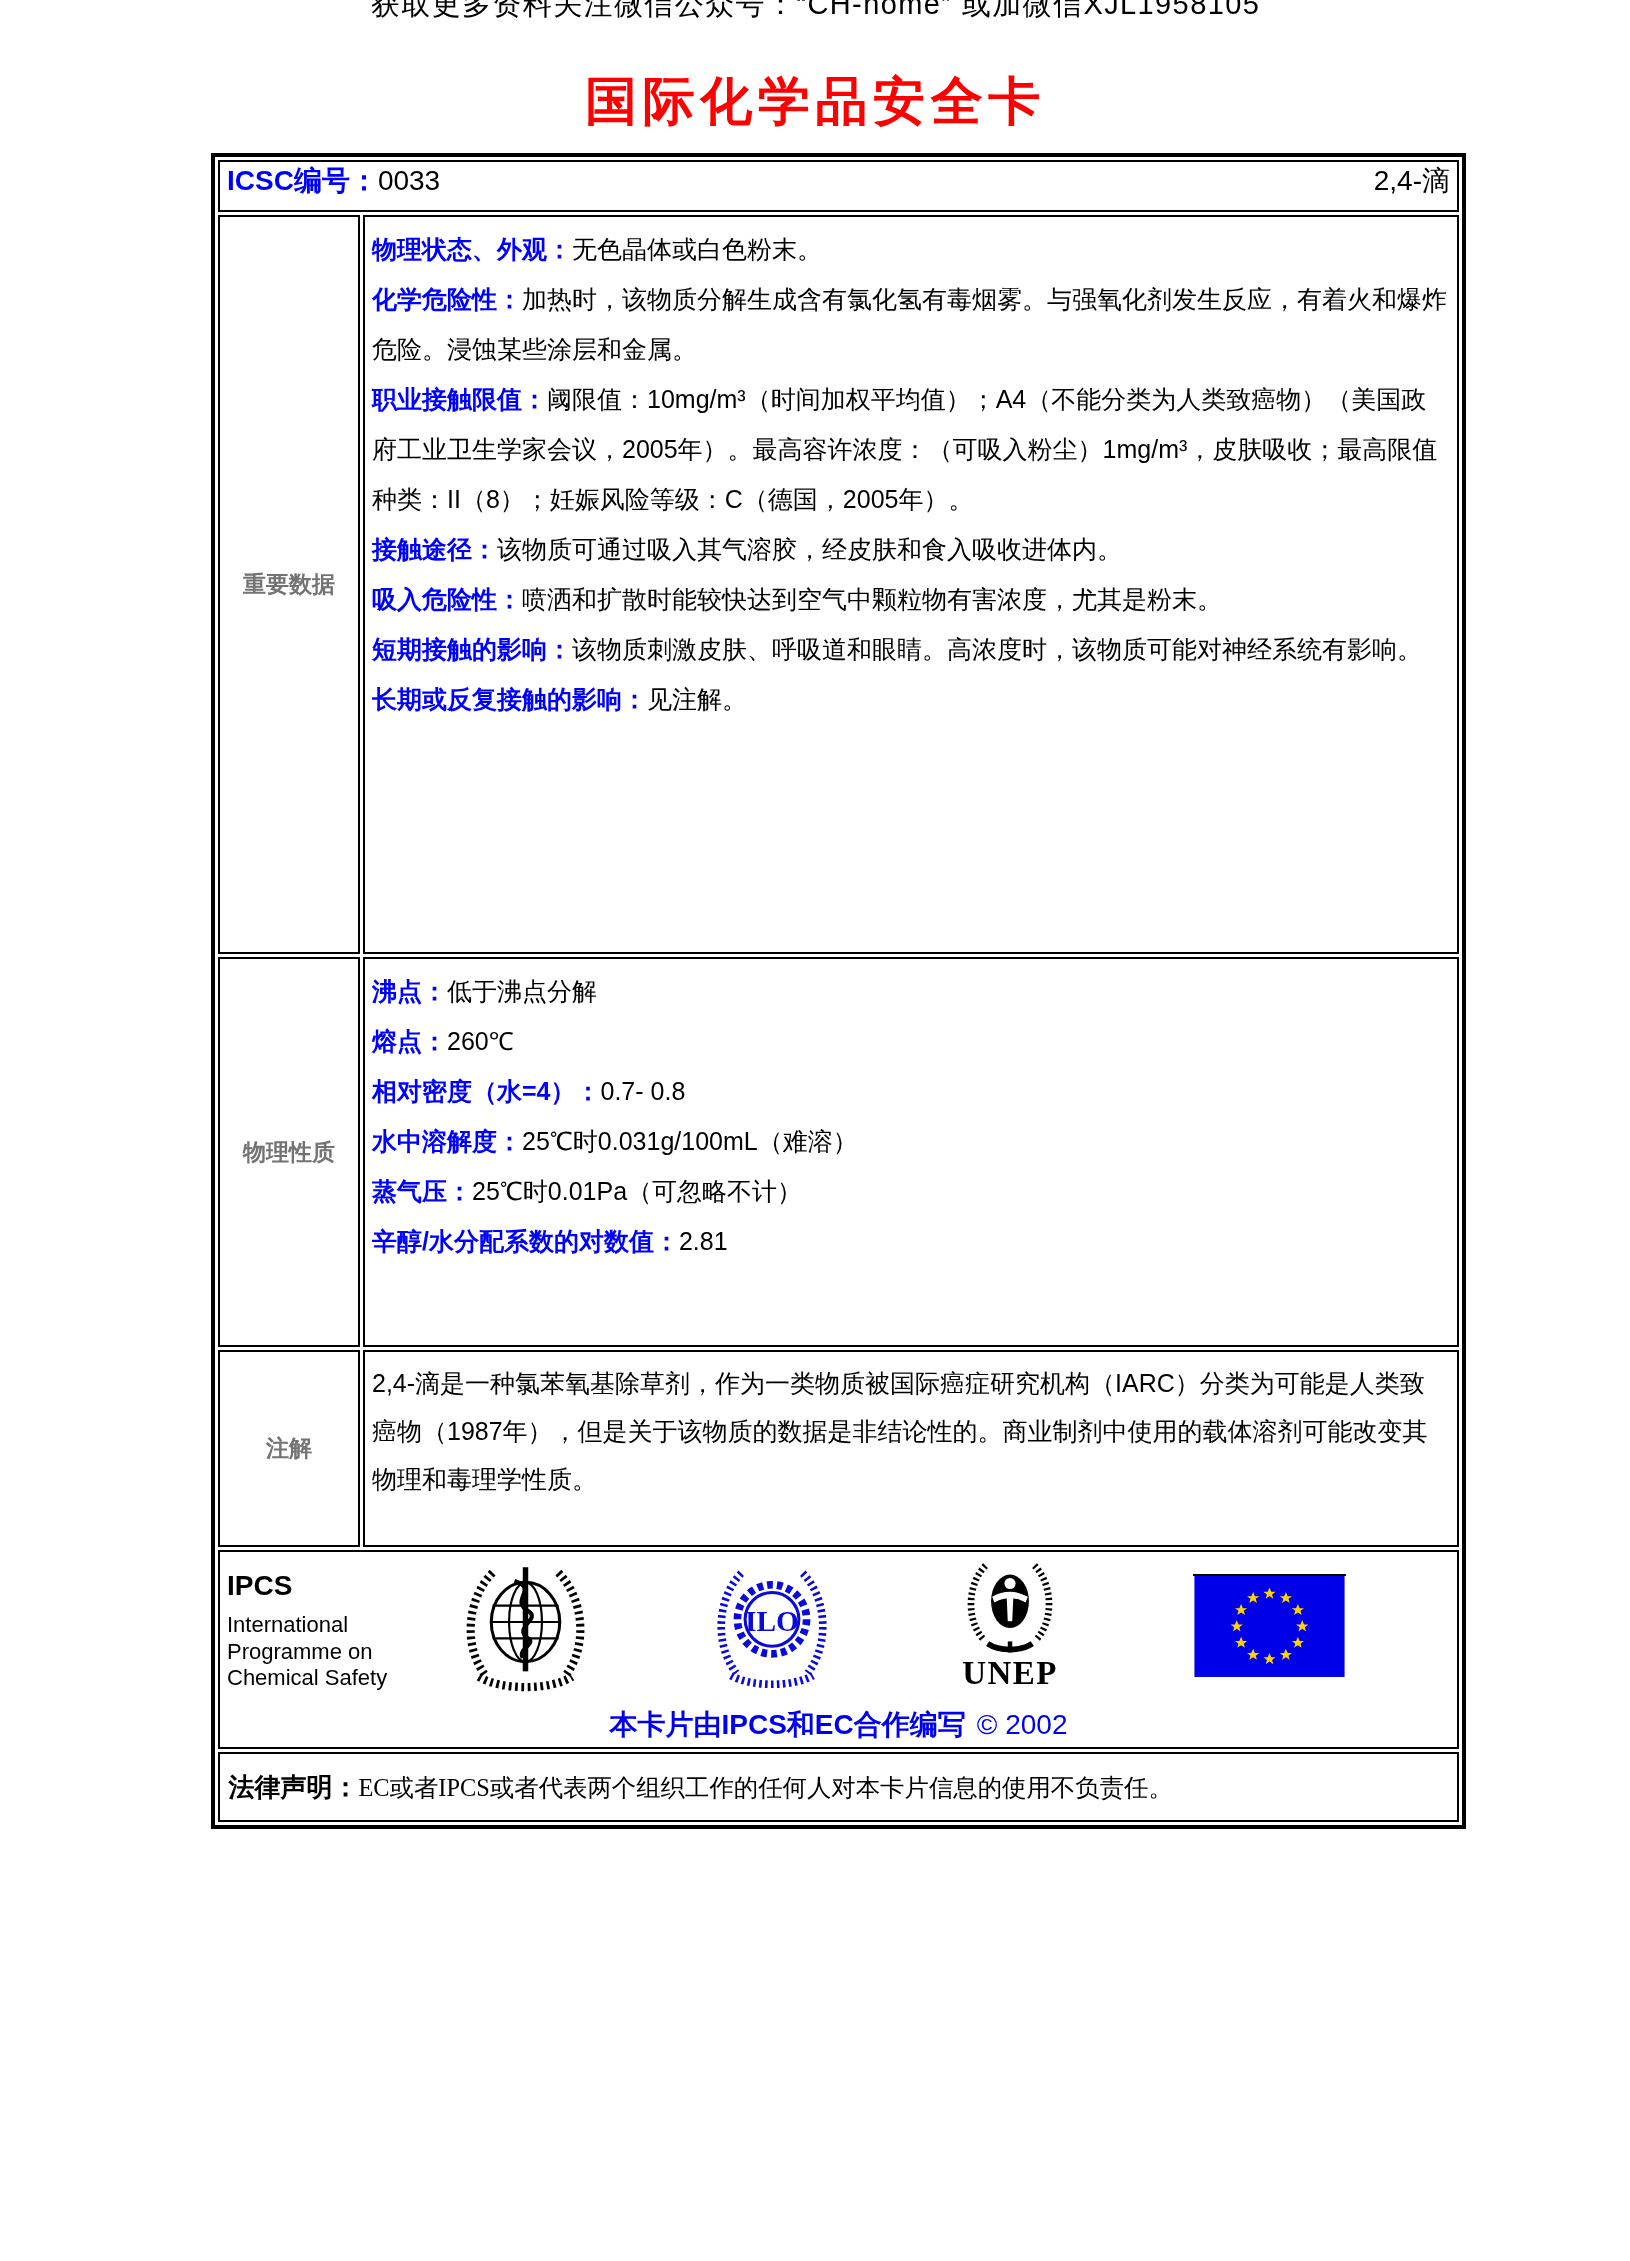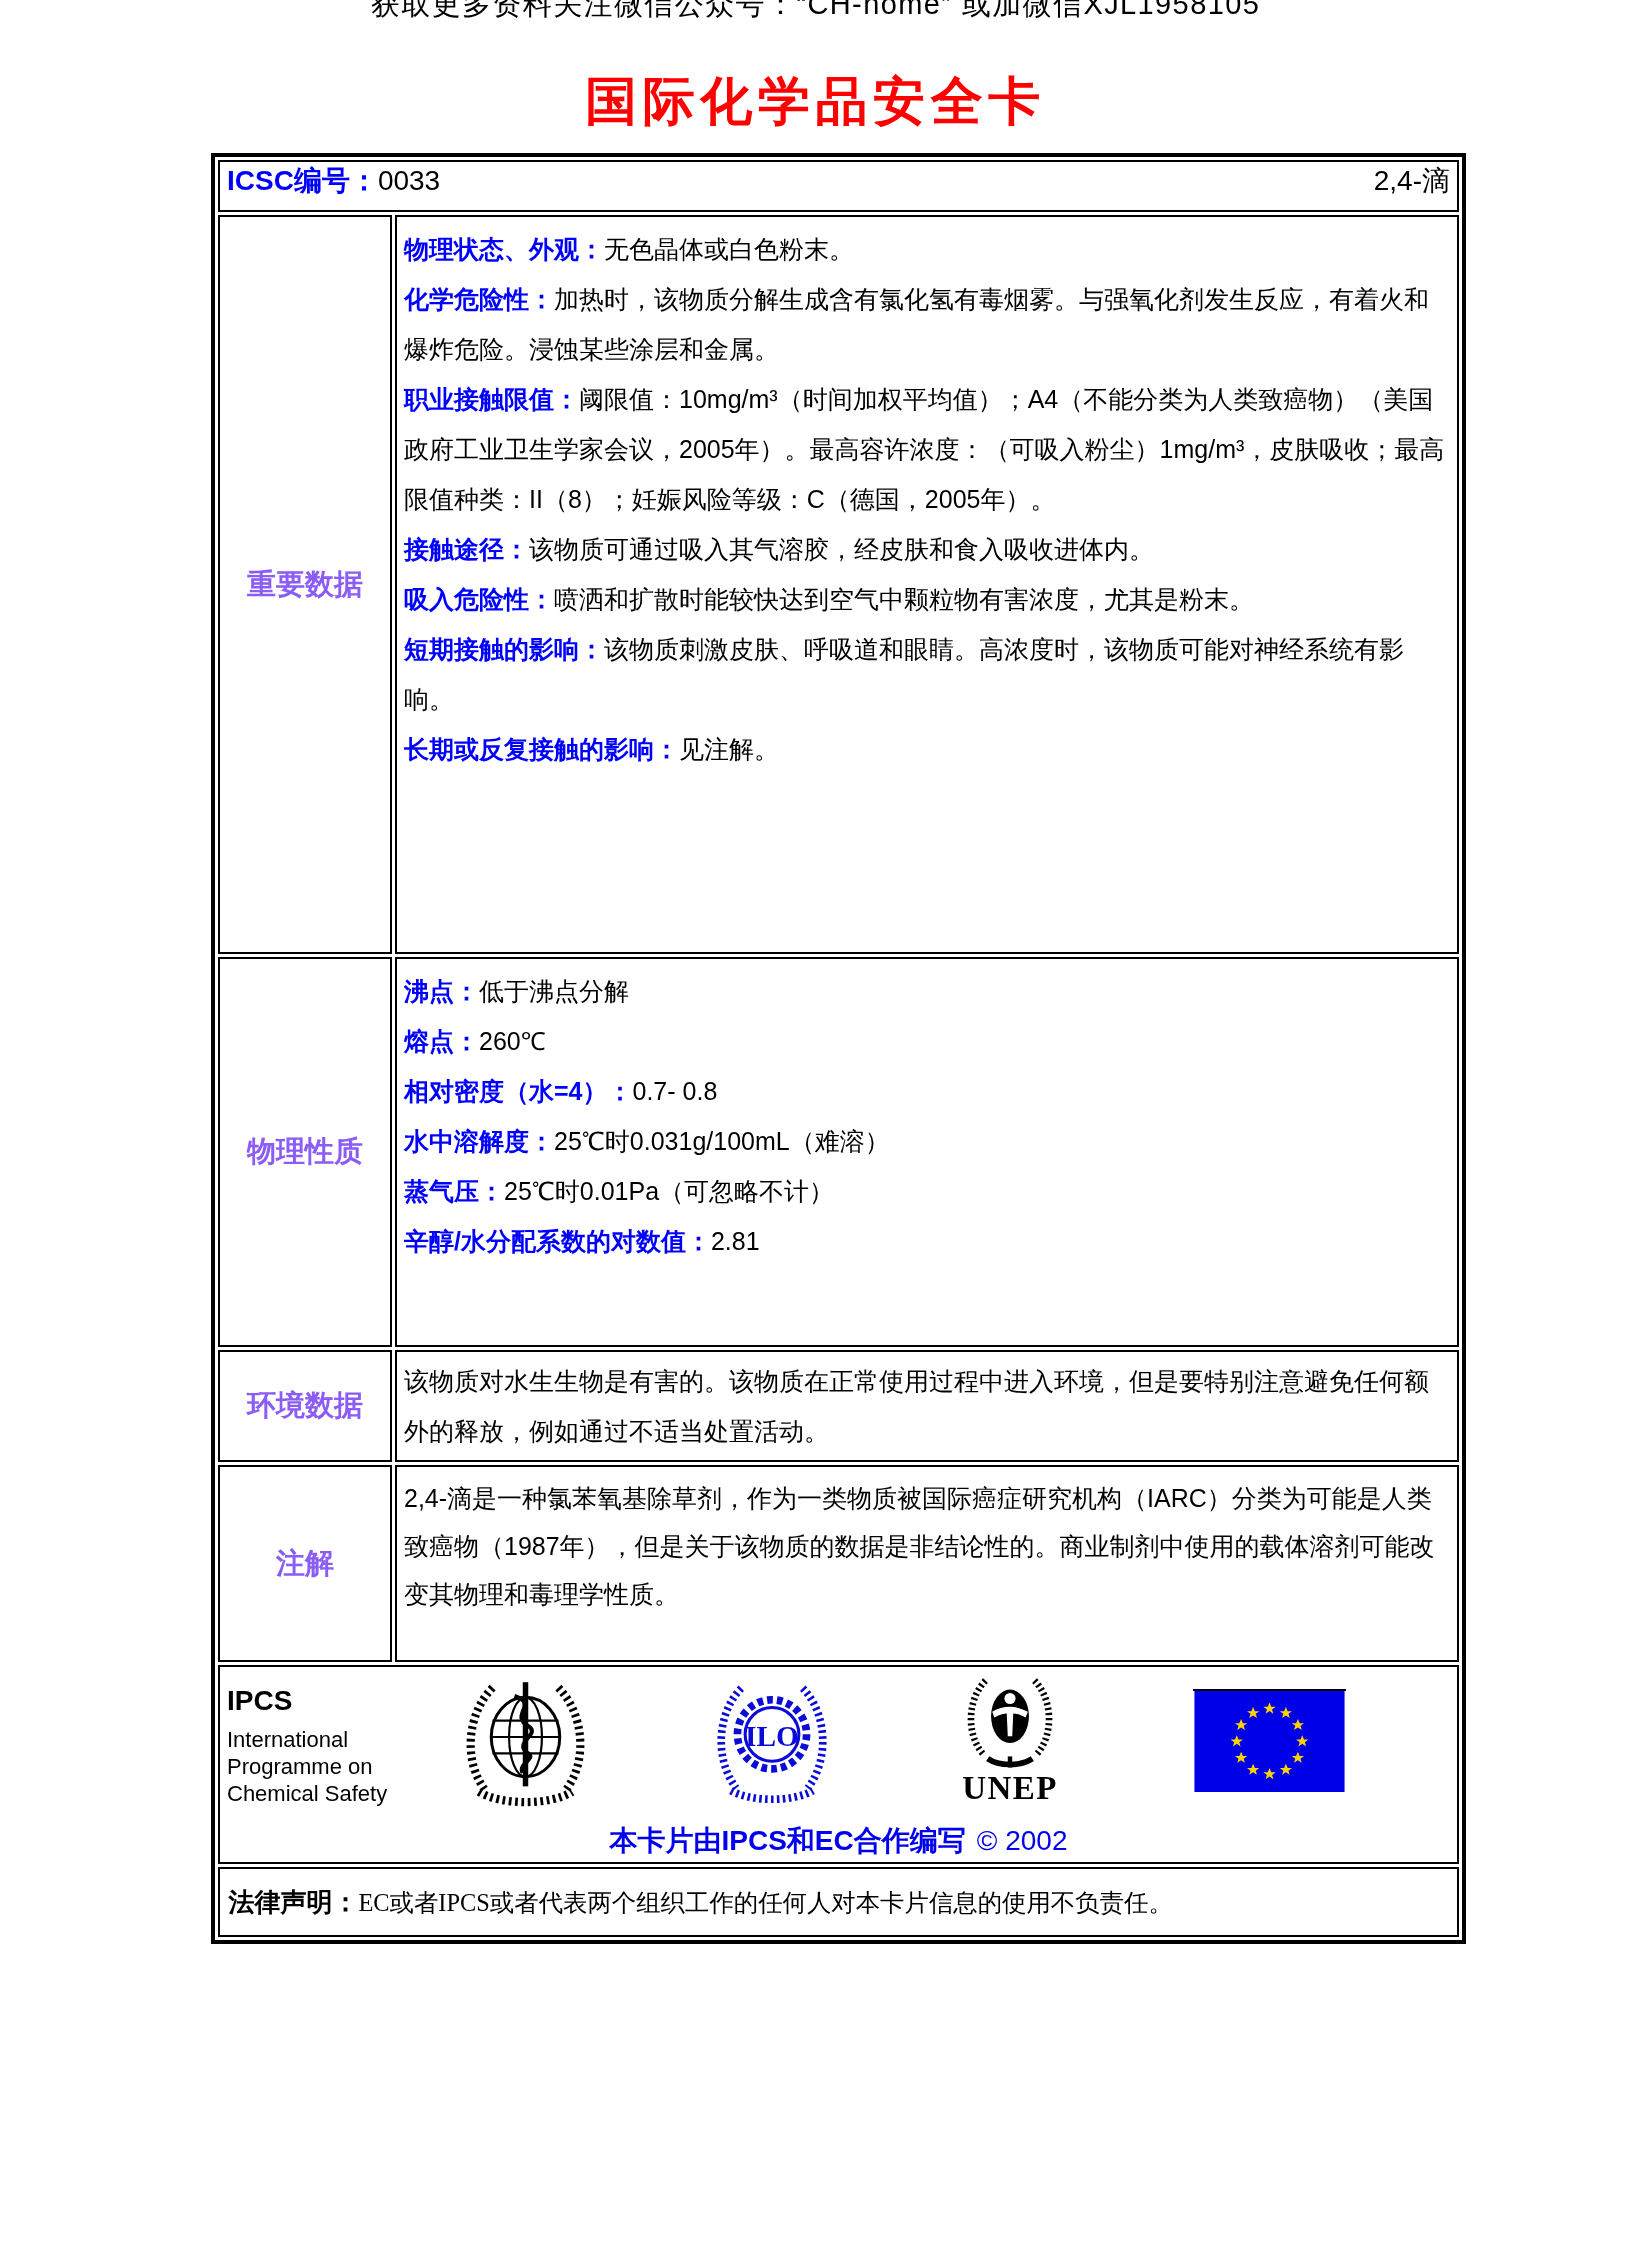--- a/index.html
+++ b/index.html
@@ -26,23 +26,23 @@
   }
   table.card {
     position: absolute; left: 211px; top: 153px;
     width: 1255px;
     border: 4.9px solid #000;
     border-collapse: separate; border-spacing: 3.5px;
     background: #ffffff;
   }
   td { border: 2.1px solid #000; padding: 0; background: #fff; }
   td.rowlab {
-    width: 174px;
+    width: 142px;
     text-align: center; vertical-align: middle;
-    color: #8b5cf6; font-weight: bold; font-size: 29px;
+    color: #737373; font-weight: bold; font-size: 23px;
   }
   td.content {
     padding: 4.2px 9.8px 4.2px 7px;
     font-size: 25px; line-height: 2.0; color: #000;
     vertical-align: top;
   }
   td.vmid { vertical-align: middle; }
   p.ln { margin: 0; }
   .lbl { color: #0000ff; font-weight: bold; }
   .hdr-cell { vertical-align: middle; height: 52px; }
@@ -113,26 +113,20 @@
       <td class="content" style="height:390px; padding-top:7px;">
         <p class="ln"><span class="lbl">沸点：</span><span>低于沸点分解</span></p>
         <p class="ln"><span class="lbl">熔点：</span><span>260℃</span></p>
         <p class="ln"><span class="lbl">相对密度（水=4）：</span><span>0.7- 0.8</span></p>
         <p class="ln"><span class="lbl">水中溶解度：</span><span>25℃时0.031g/100mL（难溶）</span></p>
         <p class="ln"><span class="lbl">蒸气压：</span><span>25℃时0.01Pa（可忽略不计）</span></p>
         <p class="ln"><span class="lbl">辛醇/水分配系数的对数值：</span><span>2.81</span></p>
       </td>
     </tr>
 
-    <tr>
-      <td class="rowlab">环境数据</td>
-      <td class="content vmid" style="height:105px;">
-        <p class="ln">该物质对水生生物是有害的。该物质在正常使用过程中进入环境，但是要特别注意避免任何额外的释放，例如通过不适当处置活动。</p>
-      </td>
-    </tr>
 
     <tr>
       <td class="rowlab">注解</td>
       <td class="content" style="height:197px; line-height:1.92; padding-top:7px;">
         <p class="ln">2,4-滴是一种氯苯氧基除草剂，作为一类物质被国际癌症研究机构（IARC）分类为可能是人类致癌物（1987年），但是关于该物质的数据是非结论性的。商业制剂中使用的载体溶剂可能改变其物理和毒理学性质。</p>
       </td>
     </tr>
 
 
     <tr>

